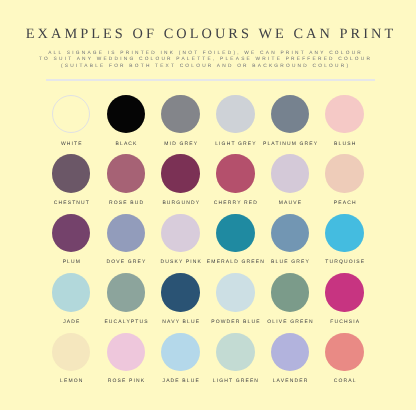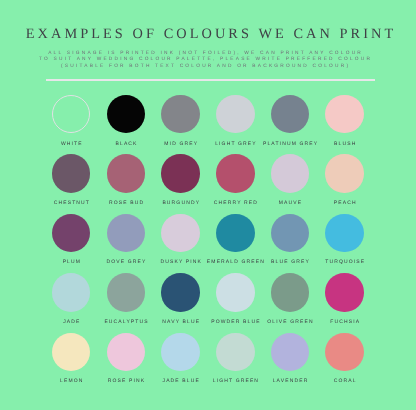--- a/index.html
+++ b/index.html
@@ -16,21 +16,21 @@
   }
   * {
     -webkit-font-smoothing: antialiased;
     text-rendering: geometricPrecision;
     box-sizing: content-box;
   }
   .page {
     position: relative;
     width: 416px;
     height: 410px;
-    background: #86efac;
+    background: #fef9c3;
   }
   .title {
     position: absolute;
     left: 1.5px;
     top: 26.2px;
     width: 416px;
     height: 16px;
     line-height: 16px;
     text-align: center;
     font-family: "Liberation Serif", serif;

